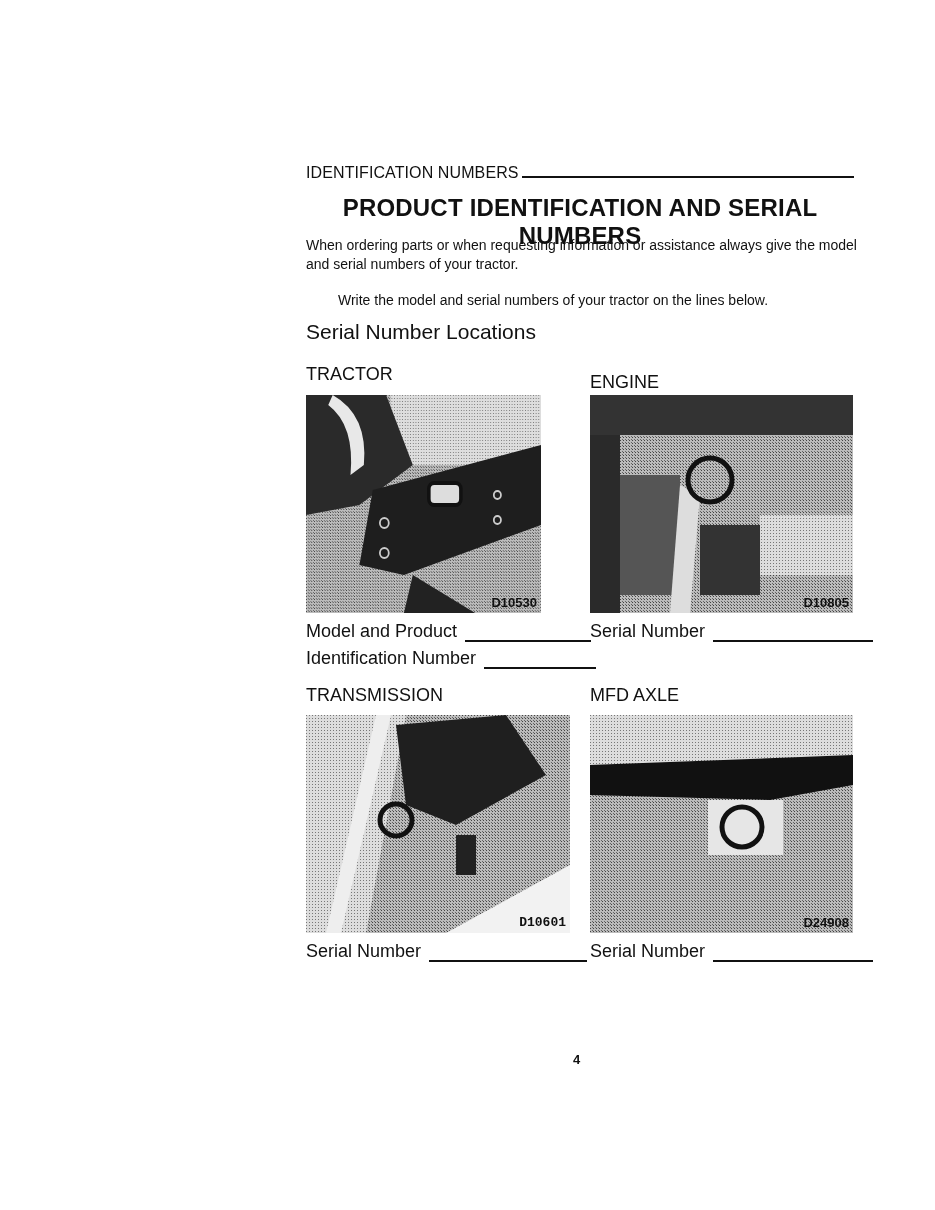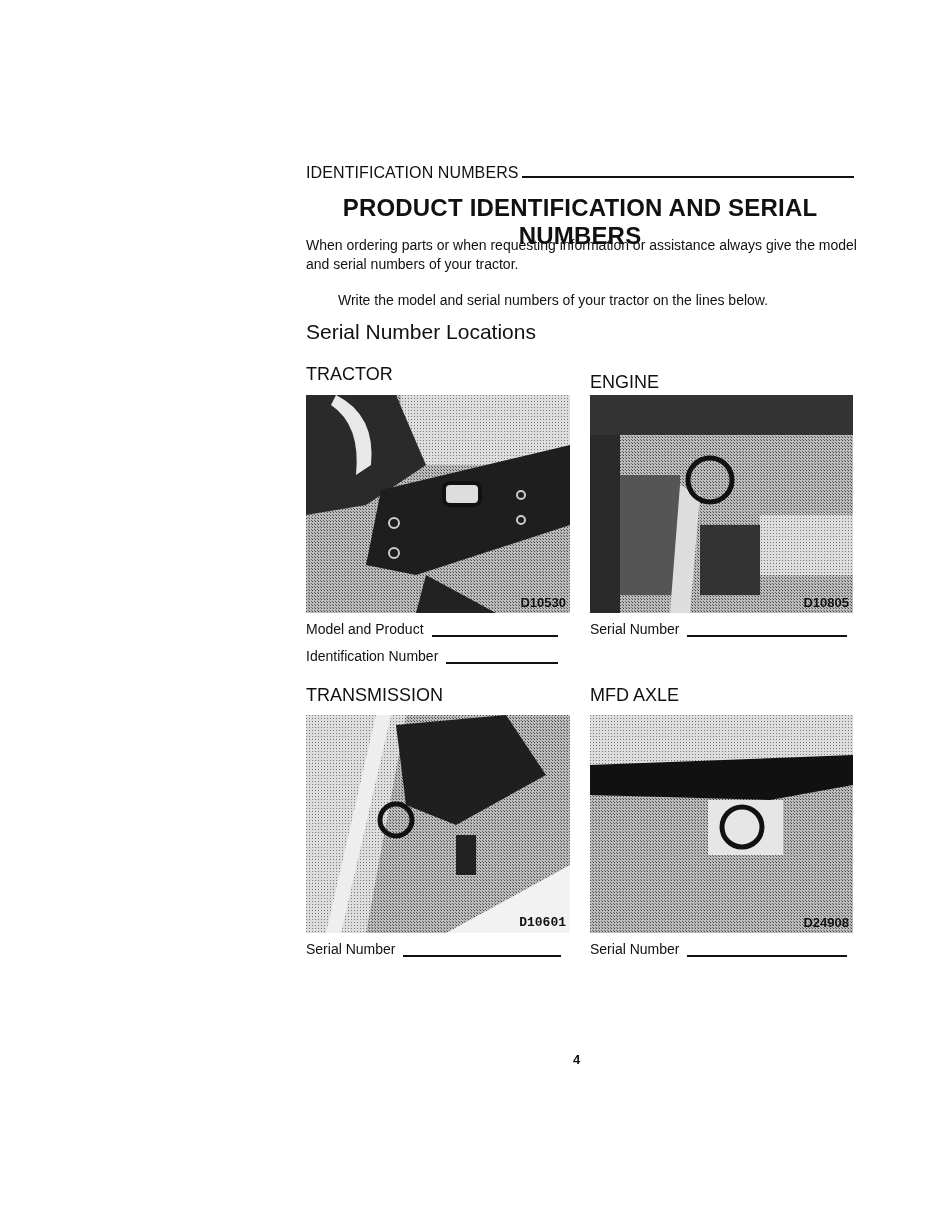--- a/index.html
+++ b/index.html
@@ -22,21 +22,21 @@
     .fig-label { font-size: 18px; }
     .photo {
       position: absolute; overflow: hidden; background: #888;
     }
     .photo svg { display: block; width: 100%; height: 100%; }
     .code {
       position: absolute; right: 4px; bottom: 3px; font-weight: bold; font-size: 13px;
       color: #111;
     }
     .field {
-      font-size: 14px; display: flex; align-items: flex-end;
+      font-size: 18px; display: flex; align-items: flex-end;
     }
     .field .line { border-bottom: 2px solid #111; margin-left: 8px; height: 12px; }
     .page-num { left: 573px; top: 1052px; font-size: 13px; font-weight: bold; }
   </style>
 </head>
 <body>
 
 <svg width="0" height="0" style="position:absolute">
   <defs>
     <pattern id="dots" width="3" height="3" patternUnits="userSpaceOnUse">
@@ -57,21 +57,21 @@
 </div>
 
 <div class="abs main-title">PRODUCT IDENTIFICATION AND SERIAL NUMBERS</div>
 
 <div class="abs para" style="top:236px;">When ordering parts or when requesting information or assistance always give the model and serial numbers of your tractor.</div>
 <div class="abs para" style="top:291px;margin-left:32px;">Write the model and serial numbers of your tractor on the lines below.</div>
 
 <div class="abs subheading">Serial Number Locations</div>
 
 <div class="abs fig-label" style="left:306px; top:364px;">TRACTOR</div>
-<div class="photo" style="left:306px; top:395px; width:264px; height:218px;">
+<div class="photo" style="left:306px; top:395px; width:235px; height:218px;">
   <svg viewBox="0 0 264 218" preserveAspectRatio="none">
     <rect width="264" height="218" fill="url(#dots)"></rect>
     <rect x="95" y="0" width="169" height="70" fill="url(#dotsLight)"></rect>
     <path d="M0 0 L90 0 L120 70 L60 110 L0 120 Z" fill="#2a2a2a"></path>
     <path d="M30 0 Q70 20 65 70 L50 80 Q55 30 25 10 Z" fill="#e8e8e8"></path>
     <path d="M75 95 L264 50 L264 130 L110 180 L60 170 Z" fill="#1e1e1e"></path>
     <rect x="138" y="88" width="36" height="22" rx="6" fill="#ddd" stroke="#111" stroke-width="4"></rect>
     <circle cx="88" cy="128" r="5" fill="none" stroke="#ccc" stroke-width="2"></circle>
     <circle cx="88" cy="158" r="5" fill="none" stroke="#ccc" stroke-width="2"></circle>
     <circle cx="215" cy="100" r="4" fill="none" stroke="#ccc" stroke-width="2"></circle>

